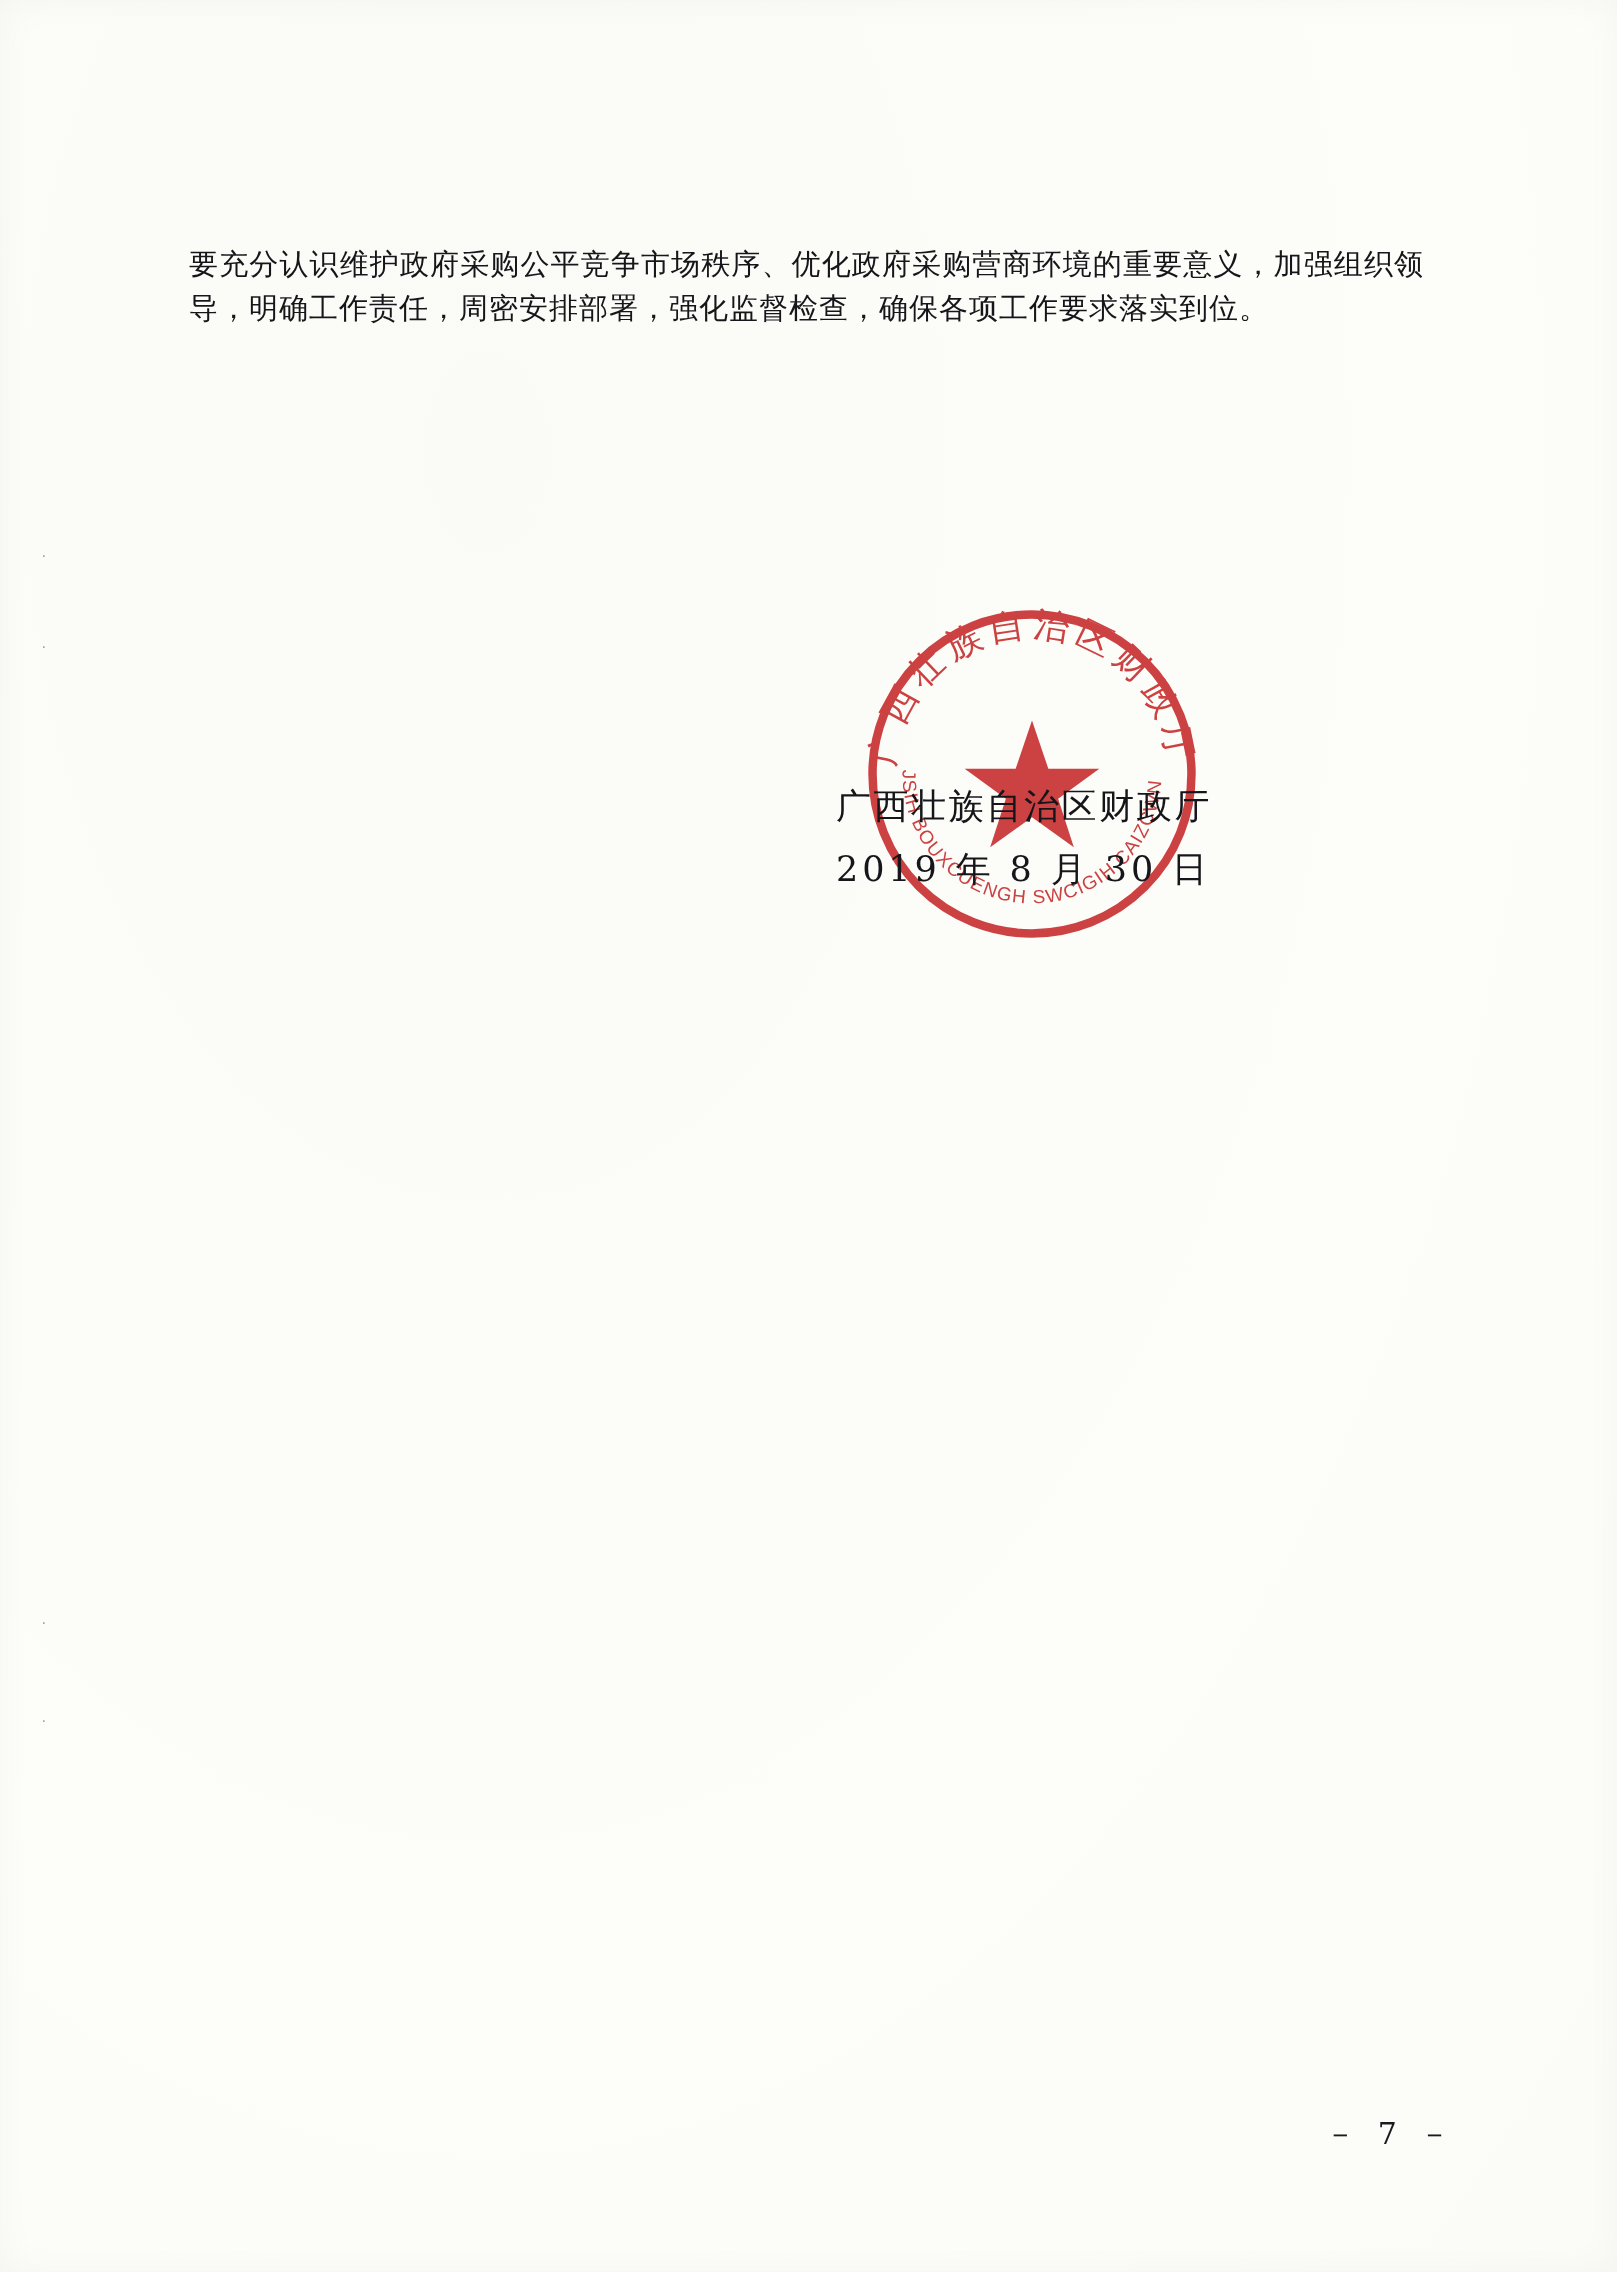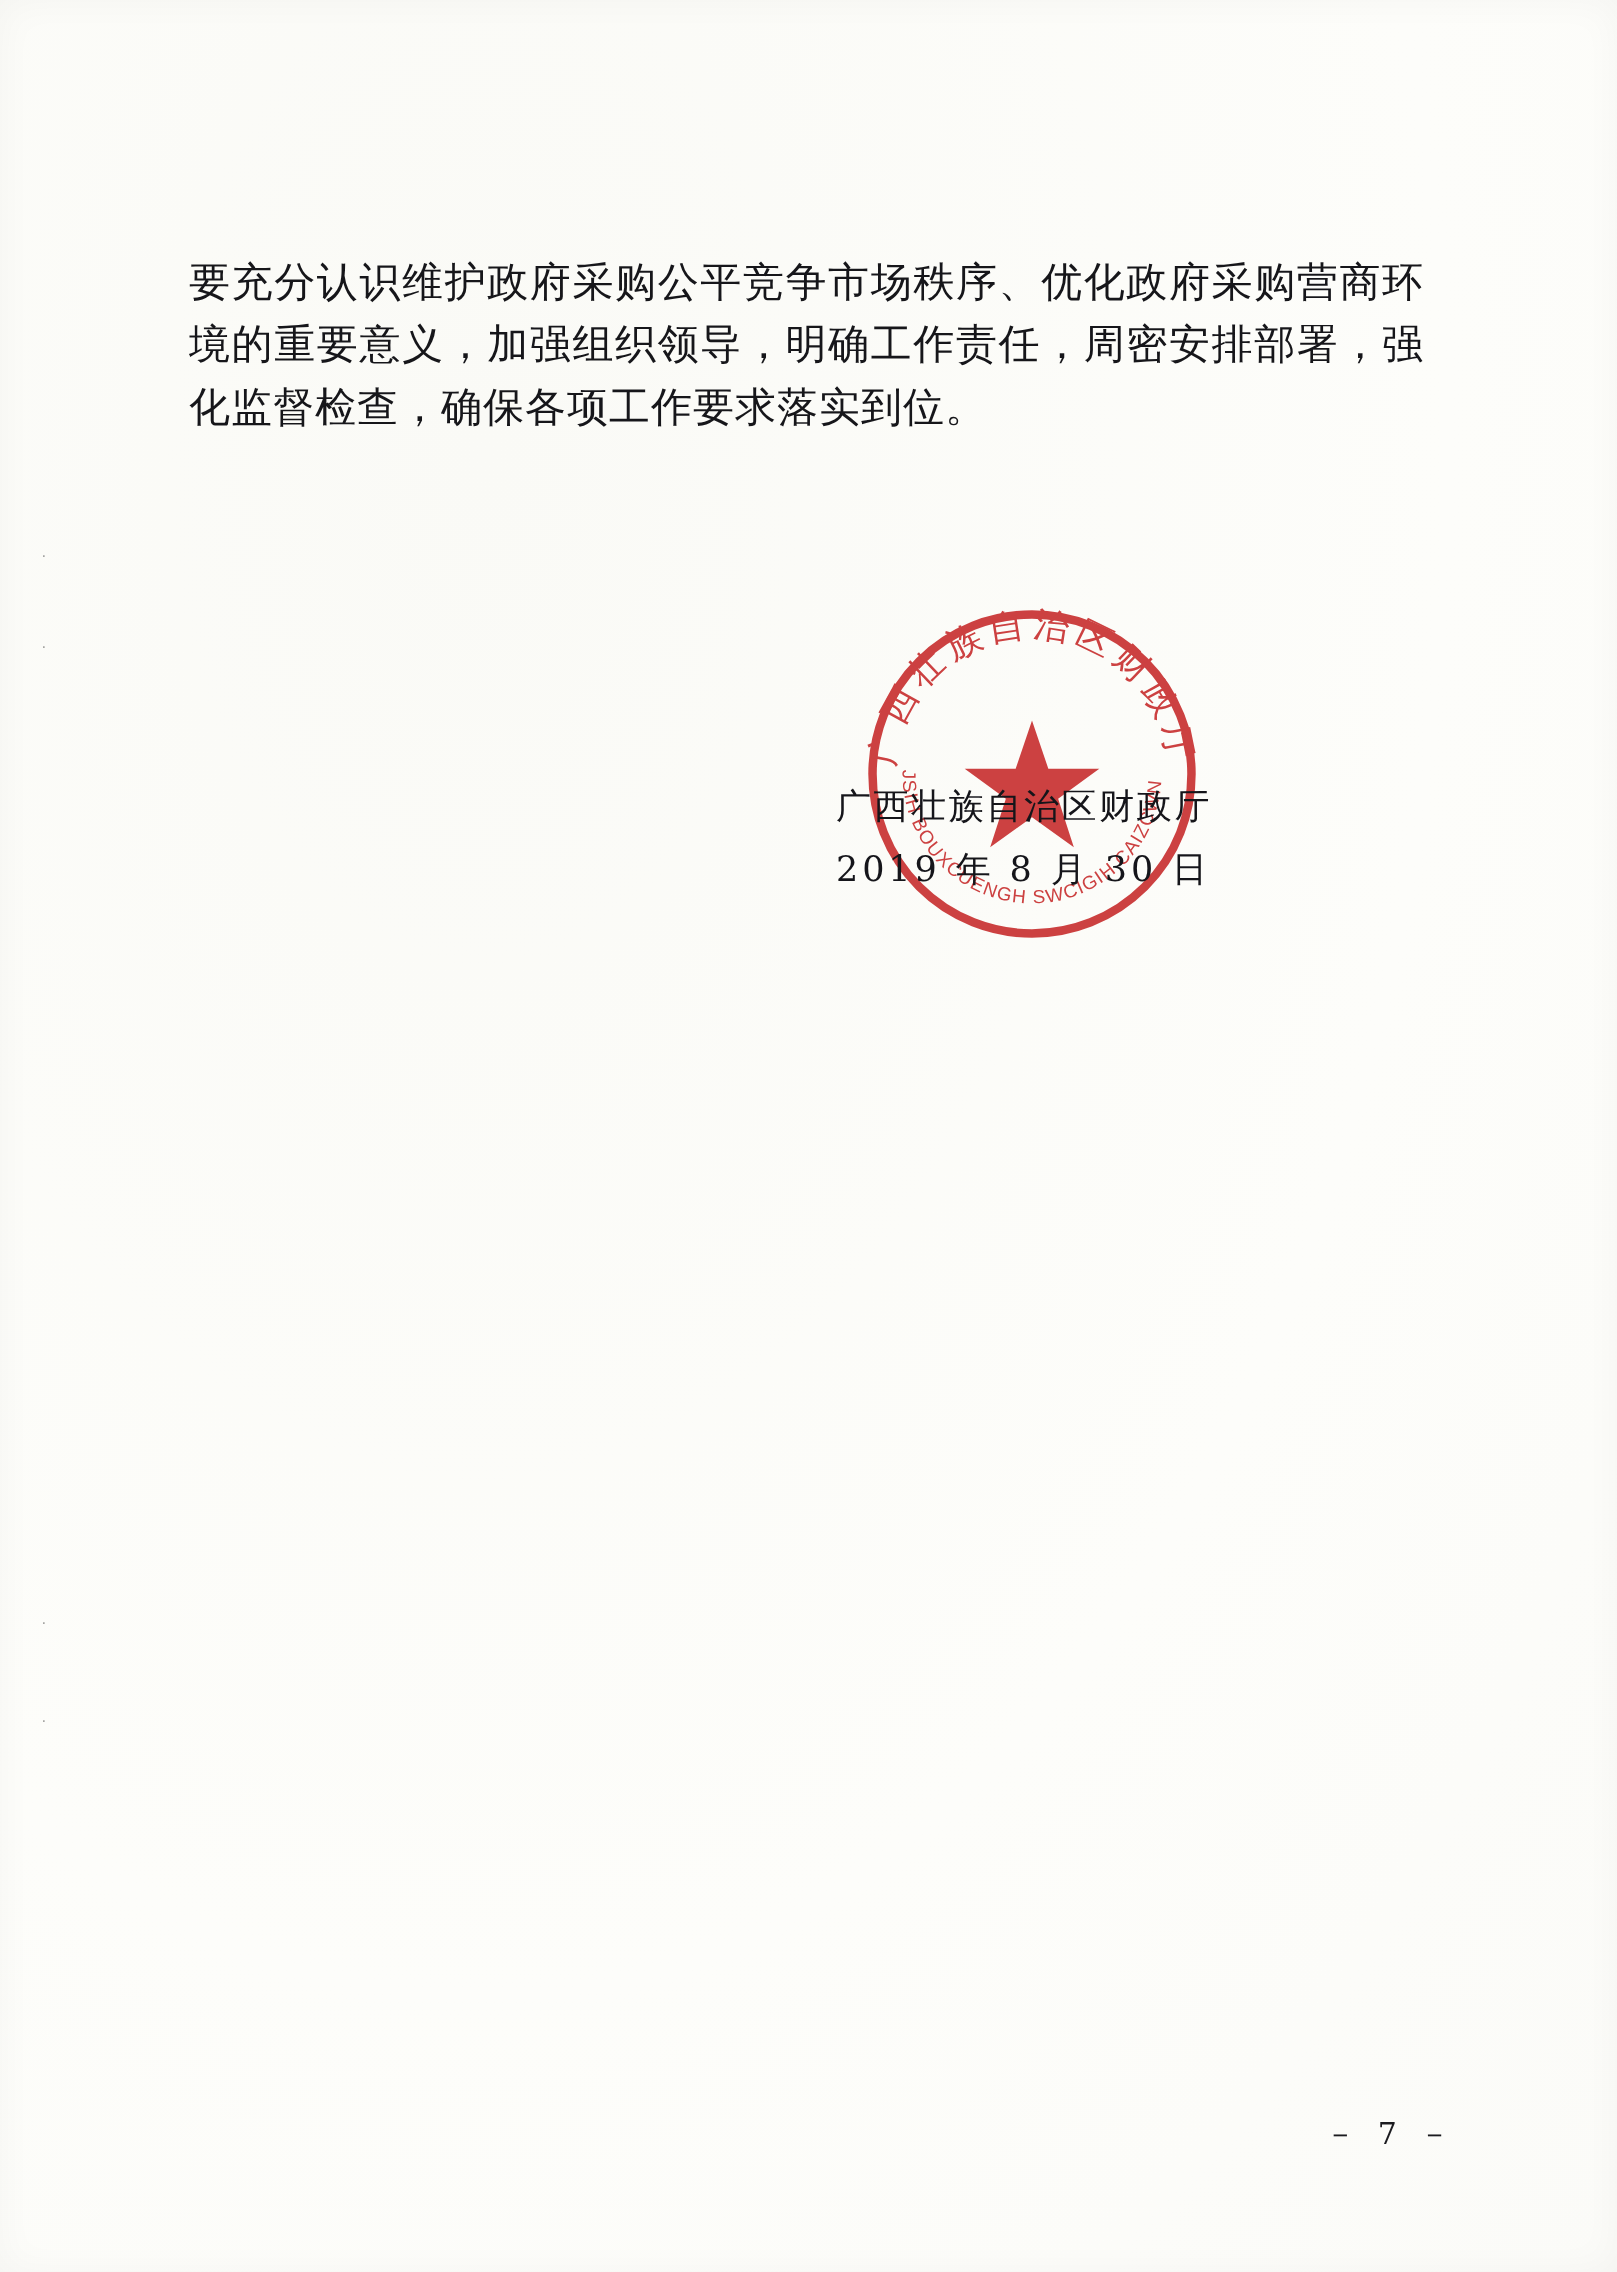--- a/index.html
+++ b/index.html
@@ -22,28 +22,28 @@
   .paper-tint {
     position: absolute;
     inset: 0;
     background:
       radial-gradient(ellipse at 30% 20%, rgba(250,250,246,1) 0%, rgba(253,253,250,1) 60%, rgba(251,251,248,1) 100%);
     pointer-events: none;
   }
   .body-text {
     position: absolute;
     left: 189px;
-    top: 254px;
+    top: 242px;
     width: 1235px;
-    font-size: 41px;
+    font-size: 29px;
     line-height: 1.52;
     color: #16161a;
     letter-spacing: 1px;
     text-align: justify;
-    font-family: Liberation Mono, monospace;
+    font-family: Liberation Serif, serif;
   }
   .body-text p {
     margin: 0;
     text-indent: 0;
   }
   .signature-block {
     position: absolute;
     left: 836px;
     top: 781px;
     width: 496px;

